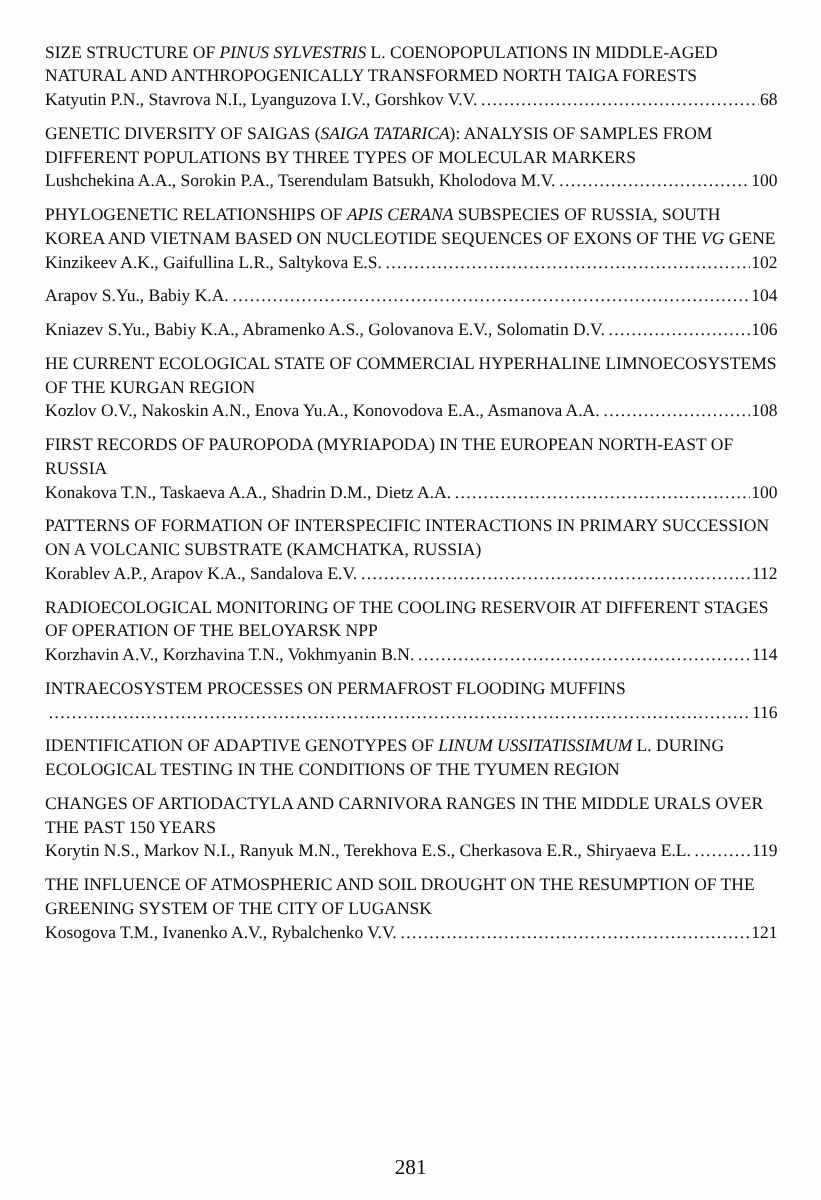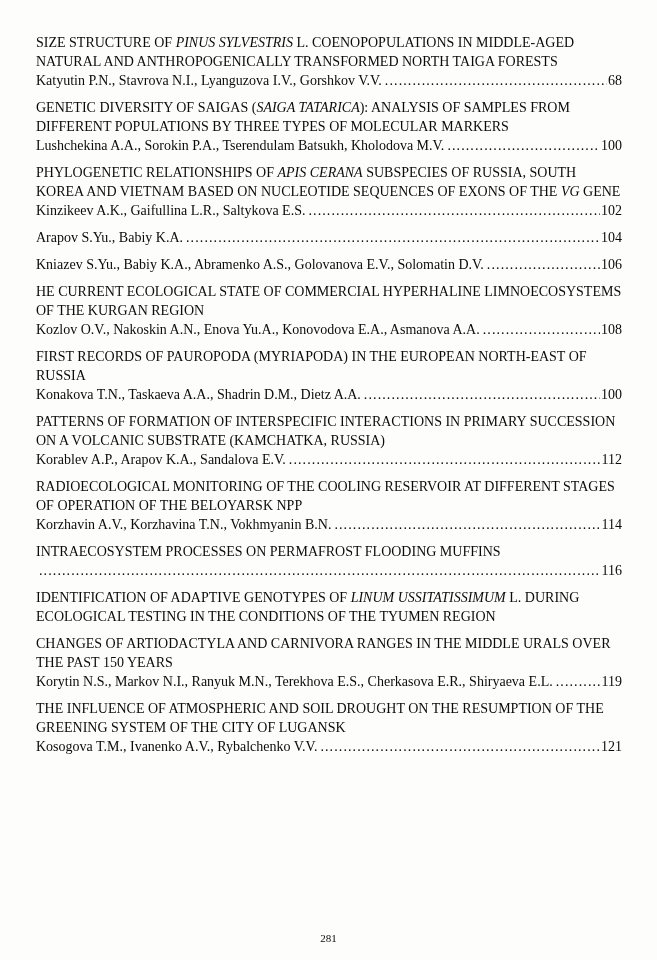--- a/index.html
+++ b/index.html
@@ -36,21 +36,21 @@
     content: "........................................................................................................................................................................................................................................";
     letter-spacing: 1.1px;
   }
   .pg { flex: none; }
   .folio {
     position: absolute;
     bottom: 16px;
     left: 0;
     width: 100%;
     text-align: center;
-    font-size: 11px;
+    font-size: 17px;
   }
 </style>
 </head>
 <body>
 
 <div class="page-inner">
   <div>
   <div class="toc-entry">
     <div class="entry-title"><span>SIZE STRUCTURE OF </span><span class="seg-italic">PINUS SYLVESTRIS</span><span> L. COENOPOPULATIONS IN MIDDLE-AGED NATURAL AND ANTHROPOGENICALLY TRANSFORMED NORTH TAIGA FORESTS</span></div>
     <div class="entry-authors">

